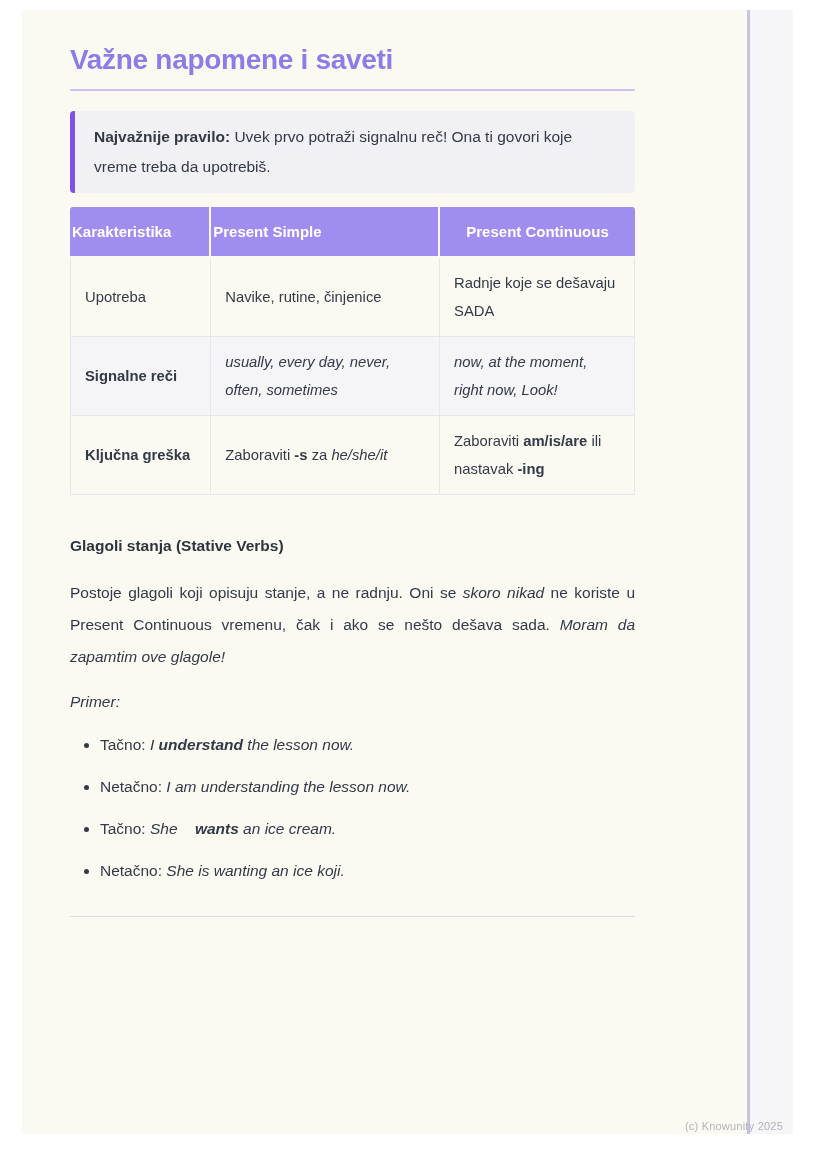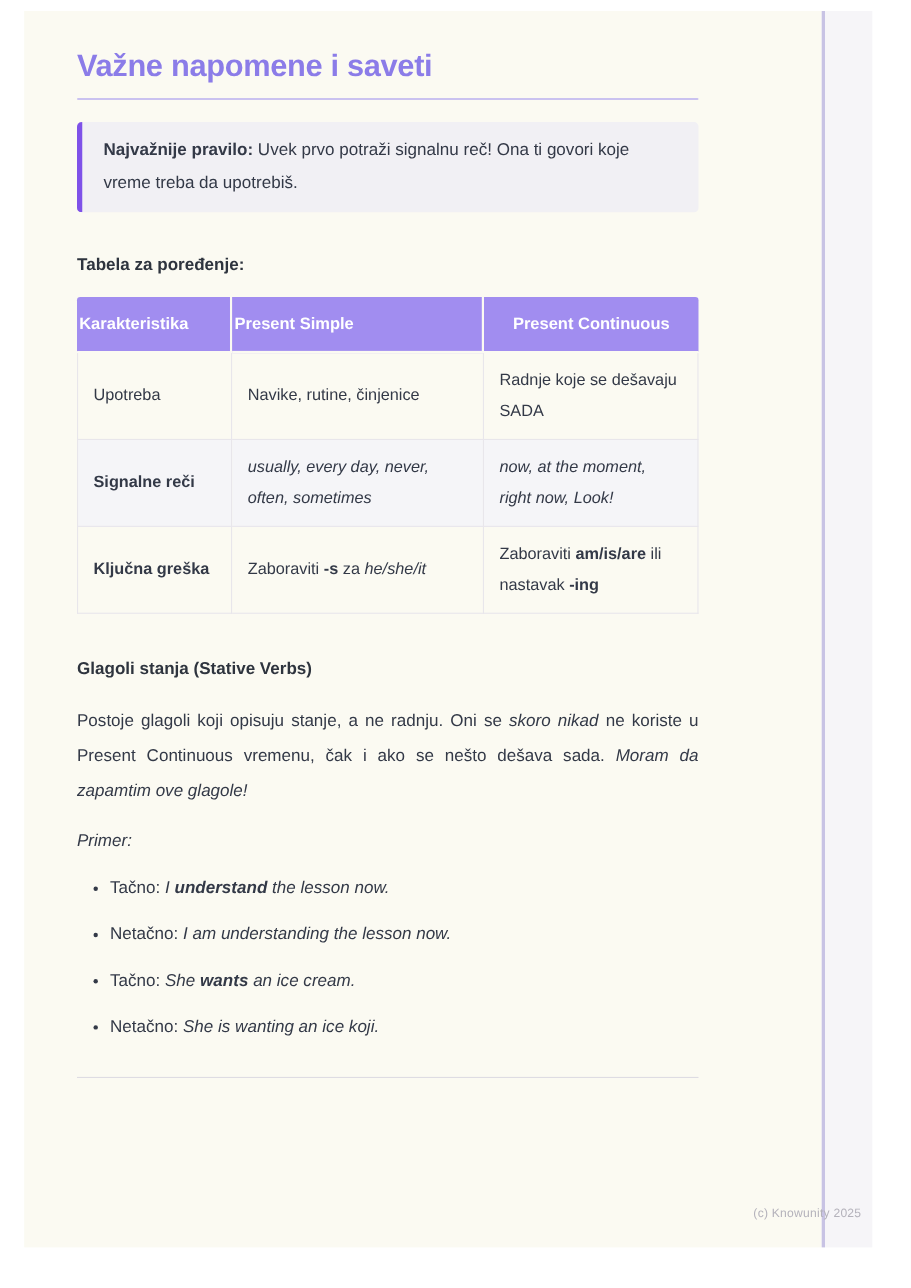--- a/index.html
+++ b/index.html
@@ -145,21 +145,21 @@
     line-height:31px;
     margin-bottom:11px;
   }
   .bottom-divider{
     margin-top:30px;
     border-top:1px solid var(--divider);
     height:1px;
   }
   .footer-copyright{
     position:absolute;
-    top:1097px;
+    top:1120px;
     right:45px;
     font-size:11px;
     letter-spacing:0.02em;
     color:var(--muted);
     z-index:3;
   }
   .edge-line,.side-strip{z-index:1;}
   .document-page{z-index:0;}
 </style>
 </head>
@@ -169,21 +169,20 @@
   <div class="content">
     <div class="inner">
 
       <h1 class="page-title">Važne napomene i saveti</h1>
       <div class="title-underline"></div>
 
       <div class="callout">
         <span><span style="font-weight: 700;">Najvažnije pravilo:</span><span> Uvek prvo potraži signalnu reč! Ona ti govori koje vreme treba da upotrebiš.</span></span>
       </div>
 
-      <div class="section-label">Tabela za poređenje:</div>
 
       <table class="comparison">
         <colgroup>
           <col style="width:25%">
           <col style="width:40.5%">
           <col style="width:34.5%">
         </colgroup>
         <thead>
           <tr>
             <th>Karakteristika</th>
@@ -213,21 +212,21 @@
       <h2 class="sub-heading">Glagoli stanja (Stative Verbs)</h2>
 
       <p class="body-paragraph"><span>Postoje glagoli koji opisuju stanje, a ne radnju. Oni se </span><span style="font-style: italic;">skoro nikad</span><span> ne koriste u Present Continuous vremenu, čak i ako se nešto dešava sada. </span><span style="font-style: italic;">Moram da zapamtim ove glagole!</span></p>
 
 
       <div class="primer-label">Primer:</div>
 
       <ul class="examples-list">
         <li><span>Tačno: </span><span style="font-style: italic;">I </span><span style="font-weight: 700; font-style: italic;">understand</span><span style="font-style: italic;"> the lesson now.</span></li>
         <li><span>Netačno: </span><span style="font-style: italic;">I am understanding the lesson now.</span></li>
-        <li><span>Tačno: </span><span style="font-style: italic;">She </span><span style="font-weight: 700; font-style: italic;">wants</span><span style="font-style: italic;"> an ice cream.</span></li>
+        <li><span>Tačno: </span><span style="font-style: italic;">She </span><span style="font-weight: 700; font-style: italic; margin-left: 13px;">wants</span><span style="font-style: italic;"> an ice cream.</span></li>
         <li><span>Netačno: </span><span style="font-style: italic;">She is wanting an ice koji.</span></li>
       </ul>
 
       <div class="bottom-divider"></div>
 
     </div>
   </div>
 </div>
 
 <div class="edge-line"></div>

